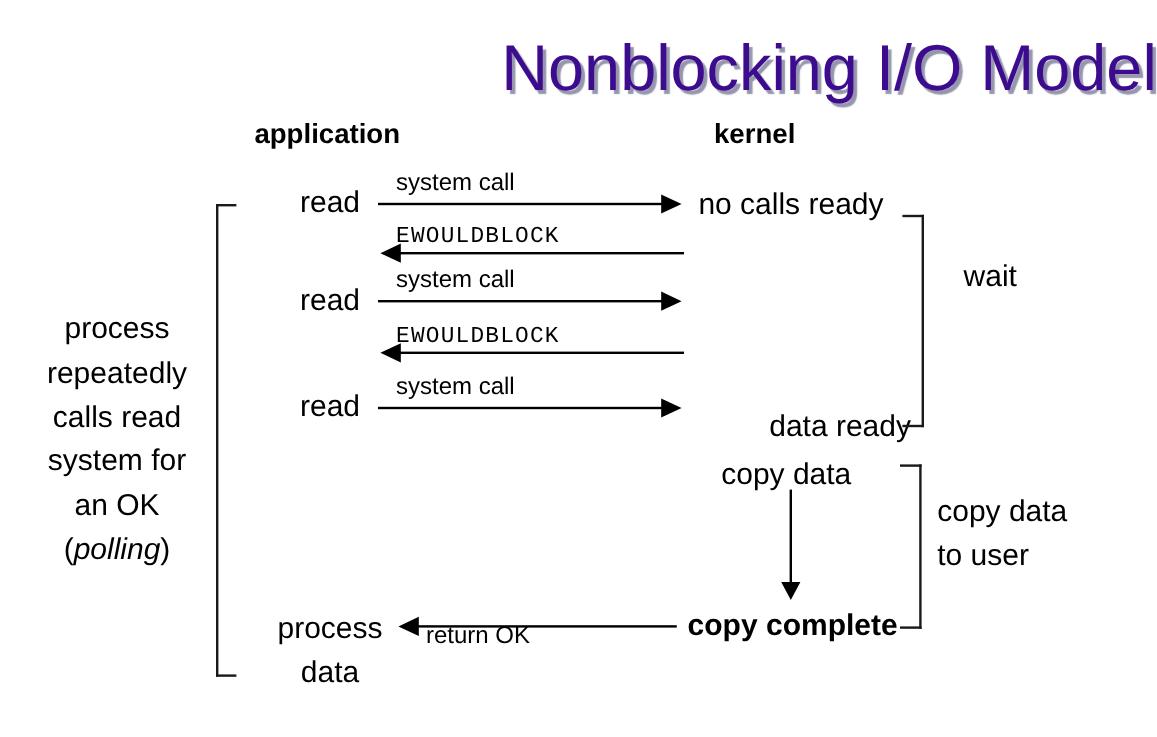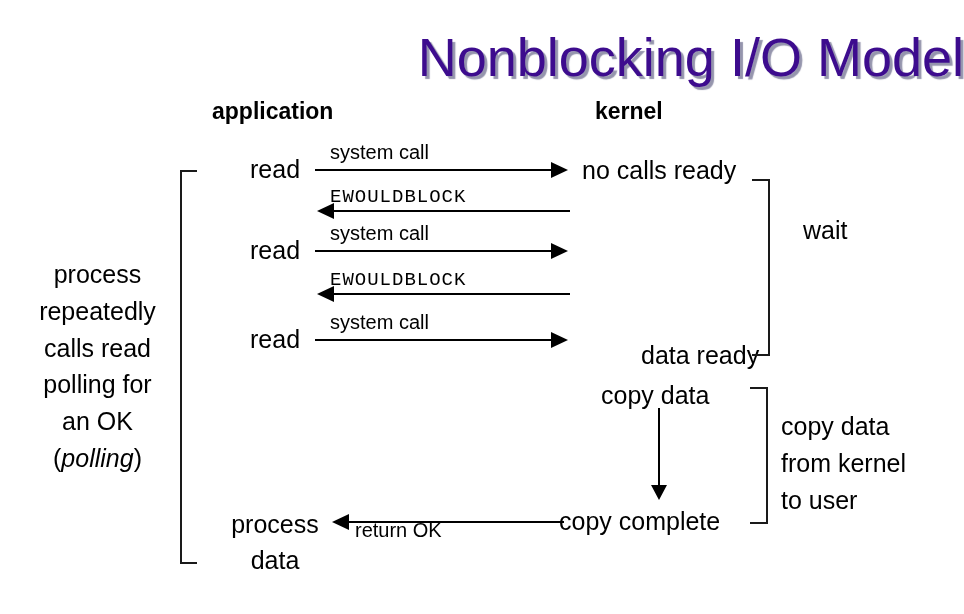--- a/index.html
+++ b/index.html
@@ -89,21 +89,21 @@
 
   <div class="abs title">Nonblocking I/O Model</div>
 
   <div class="abs col-header" style="left:212px; top:98px;">application</div>
   <div class="abs col-header" style="left:595px; top:98px;">kernel</div>
 
   <div class="abs note-block" style="left:10px; top:256px; width:175px;">
     <div>process</div>
     <div>repeatedly</div>
     <div>calls read</div>
-    <div>polling for</div>
+    <div>system for</div>
     <div>an OK</div>
     <div><span>(</span><span class="it">polling</span><span>)</span></div>
   </div>
 
   <div class="abs bracket-open" style="left:180px; top:170px; width:15px; height:390px;"></div>
 
   <div class="abs label" style="left:250px; top:155px;">read</div>
   <div class="abs label" style="left:250px; top:236px;">read</div>
   <div class="abs label" style="left:250px; top:325px;">read</div>
 
@@ -126,29 +126,28 @@
 
   <div class="abs arrow-label" style="left:330px; top:311px; width:240px;">system call</div>
   <div class="harrow dir-right" style="left:315px; top:339px; width:237px;"></div>
 
   <div class="abs arrow-label" style="left:355px; top:519px; width:200px;">return OK</div>
   <div class="harrow dir-left" style="left:348px; top:521px; width:216px;"></div>
 
   <div class="abs label" style="left:582px; top:156px;">no calls ready</div>
   <div class="abs label" style="left:597px; top:341px;margin-left:44px;">data ready</div>
   <div class="abs label" style="left:601px; top:381px;">copy data</div>
-  <div class="abs label" style="left:559px; top:507px;">copy complete</div>
+  <div class="abs label" style="left:573px; top:507px;font-weight:bold;">copy complete</div>
 
   <div class="varrow dir-down" style="left:658px; top:408px; height:78px;"></div>
 
   <div class="abs bracket-close" style="left:752px; top:179px; width:16px; height:173px;"></div>
   <div class="abs side-block" style="left:803px; top:212px;">
     <div>wait</div>
   </div>
 
   <div class="abs bracket-close" style="left:750px; top:387px; width:16px; height:133px;"></div>
   <div class="abs side-block" style="left:781px; top:408px;">
     <div>copy data</div>
-    <div>from kernel</div>
     <div>to user</div>
   </div>
 
 </div>
 
 </body></html>

